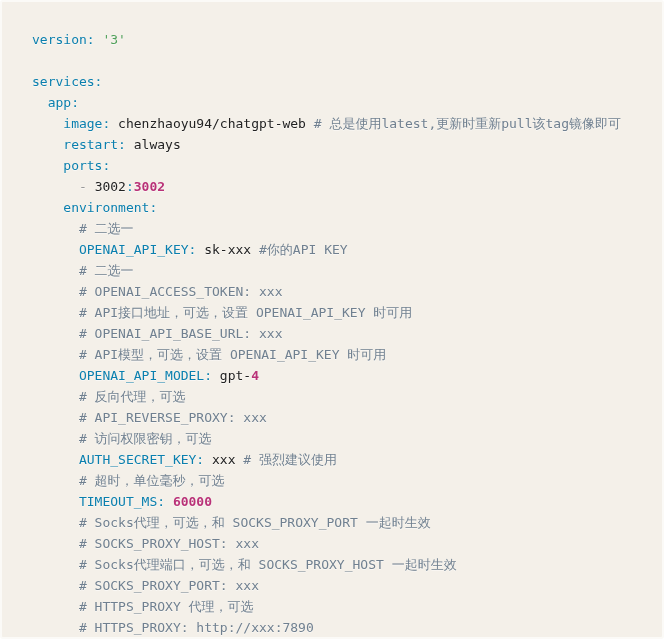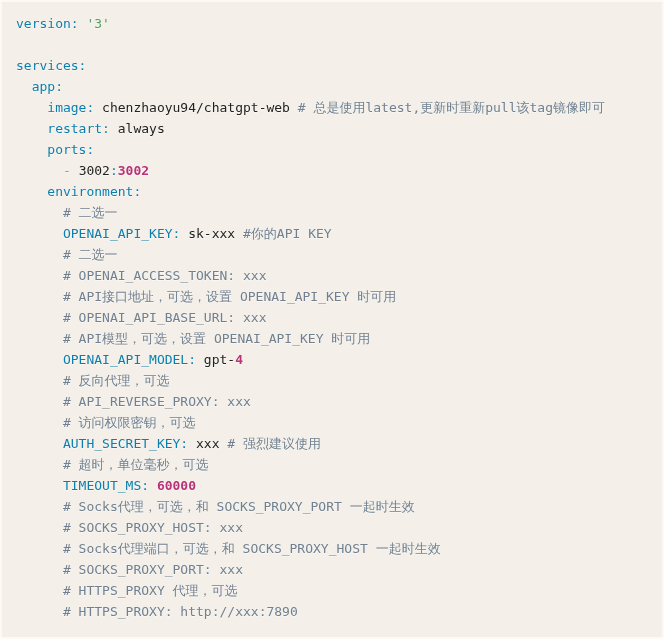--- a/index.html
+++ b/index.html
@@ -10,21 +10,21 @@
   html,body{margin:0;padding:0;width:664px;height:639px;background:#ffffff;overflow:hidden;}
   .code-wrap{
     position:absolute; inset:0; width:664px; height:639px;
     background:var(--c-bg);
     border:2px solid var(--c-edge);
     border-radius:3px;
     padding:11px 10px 10px 14px;
     overflow:hidden;
   }
   pre.code{
-    margin:0;
+    margin:16px;
     font-family:"DejaVu Sans Mono","Liberation Mono",monospace;
     font-size:13px;
     line-height:21px;
     white-space:pre;
     color:var(--c-value);
     text-shadow:0 1px 0 rgba(255,255,255,.55);
   }
   .code-line{min-height:21px;}
   .tk-key {color:var(--c-key);}
   .tk-val {color:var(--c-value); font-weight:normal;}

